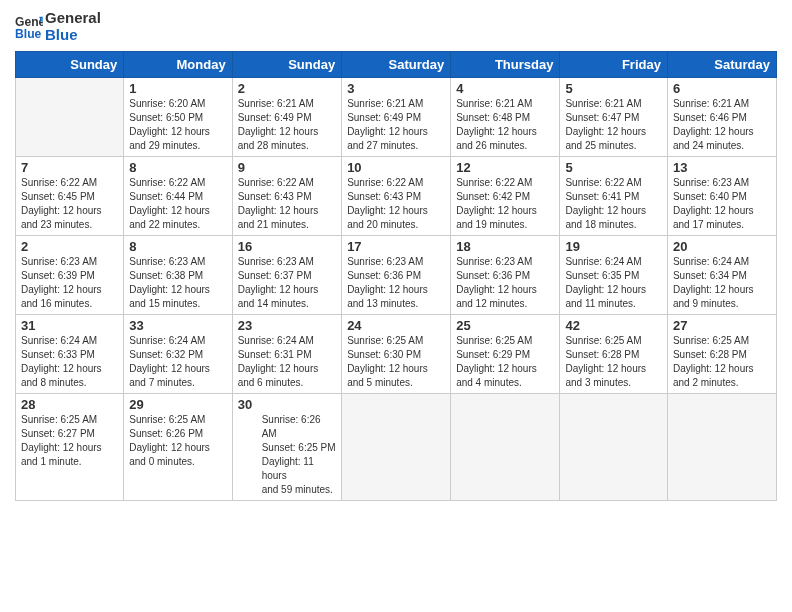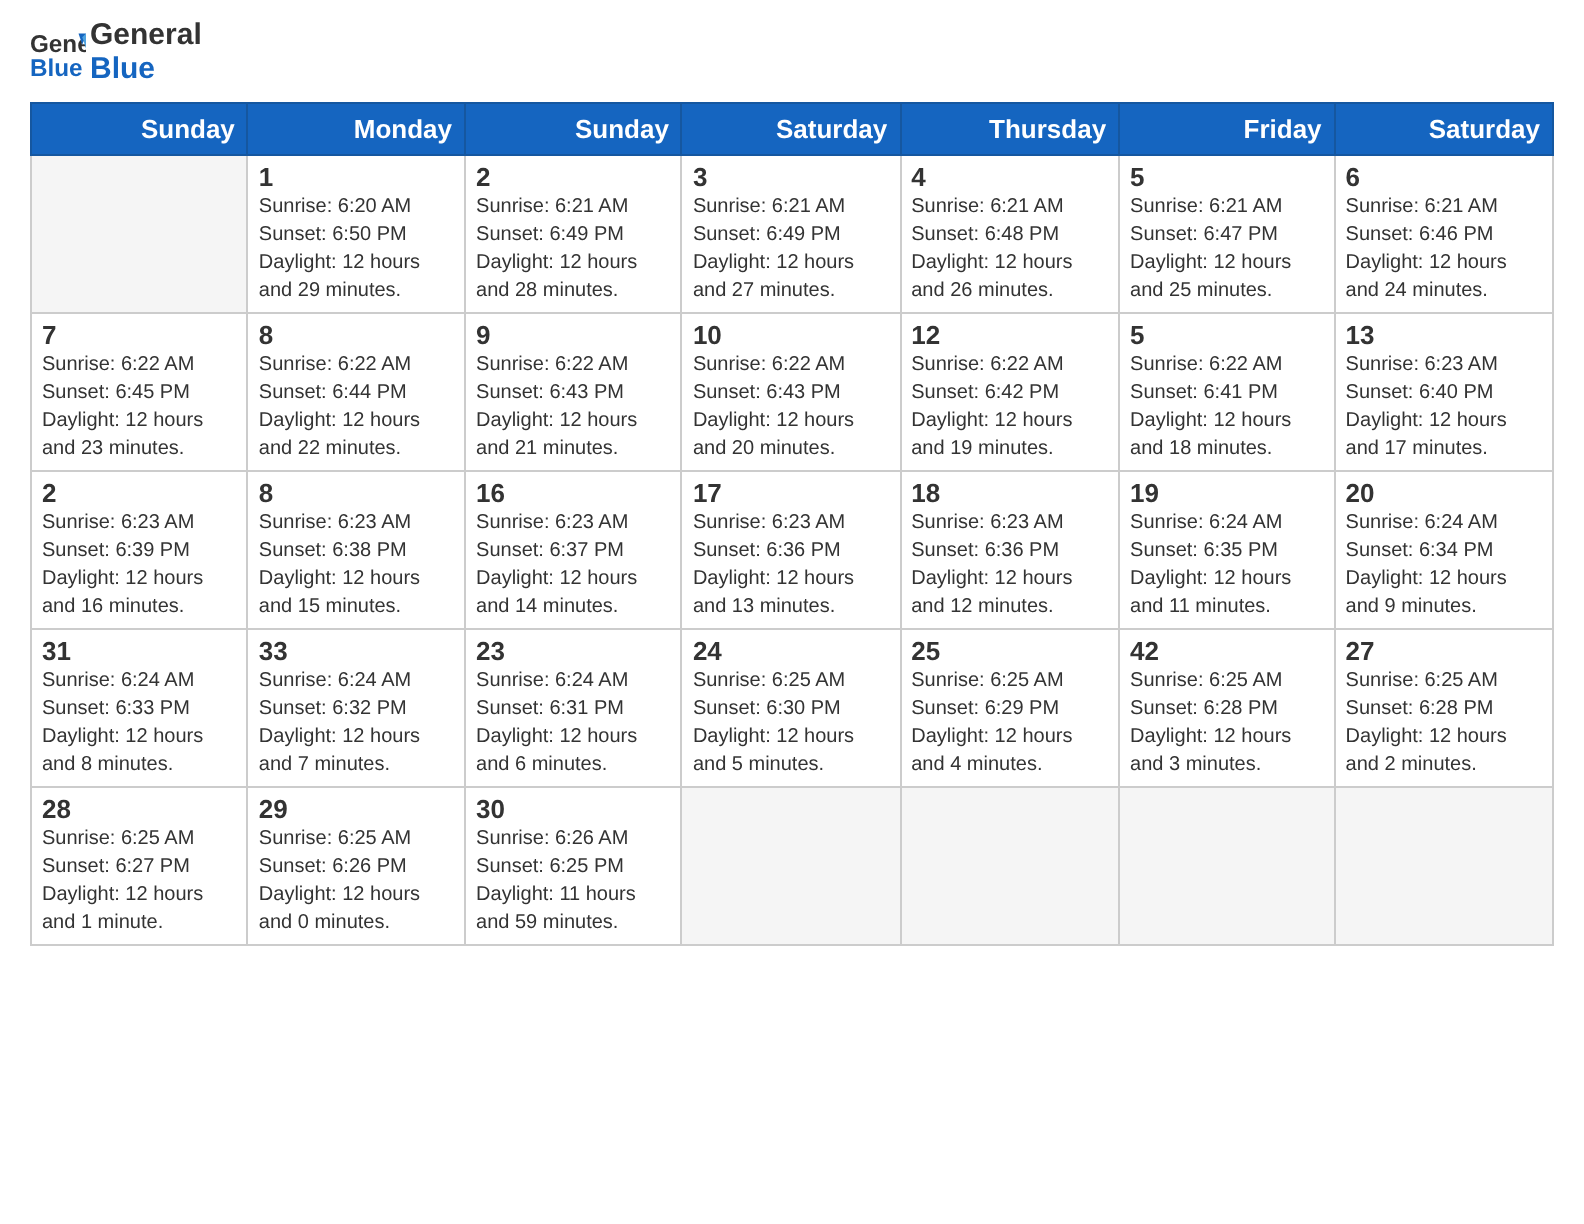--- a/index.html
+++ b/index.html
@@ -331,21 +331,21 @@
           </td>
           <td>
             <span class="day-num">29</span>
             <div class="day-info" style="white-space: pre-line;">Sunrise: 6:25 AM
 Sunset: 6:26 PM
 Daylight: 12 hours
 and 0 minutes.</div>
           </td>
           <td>
             <span class="day-num">30</span>
-            <div class="day-info" style="white-space: pre-line;">Sunrise: 6:26 AM
+            <div class="day-info" style="white-space: pre-line; margin-left: 24px;">Sunrise: 6:26 AM
 Sunset: 6:25 PM
 Daylight: 11 hours
 and 59 minutes.</div>
           </td>
           <td class="empty"></td>
           <td class="empty"></td>
           <td class="empty"></td>
           <td class="empty"></td>
         </tr>
       </tbody>

